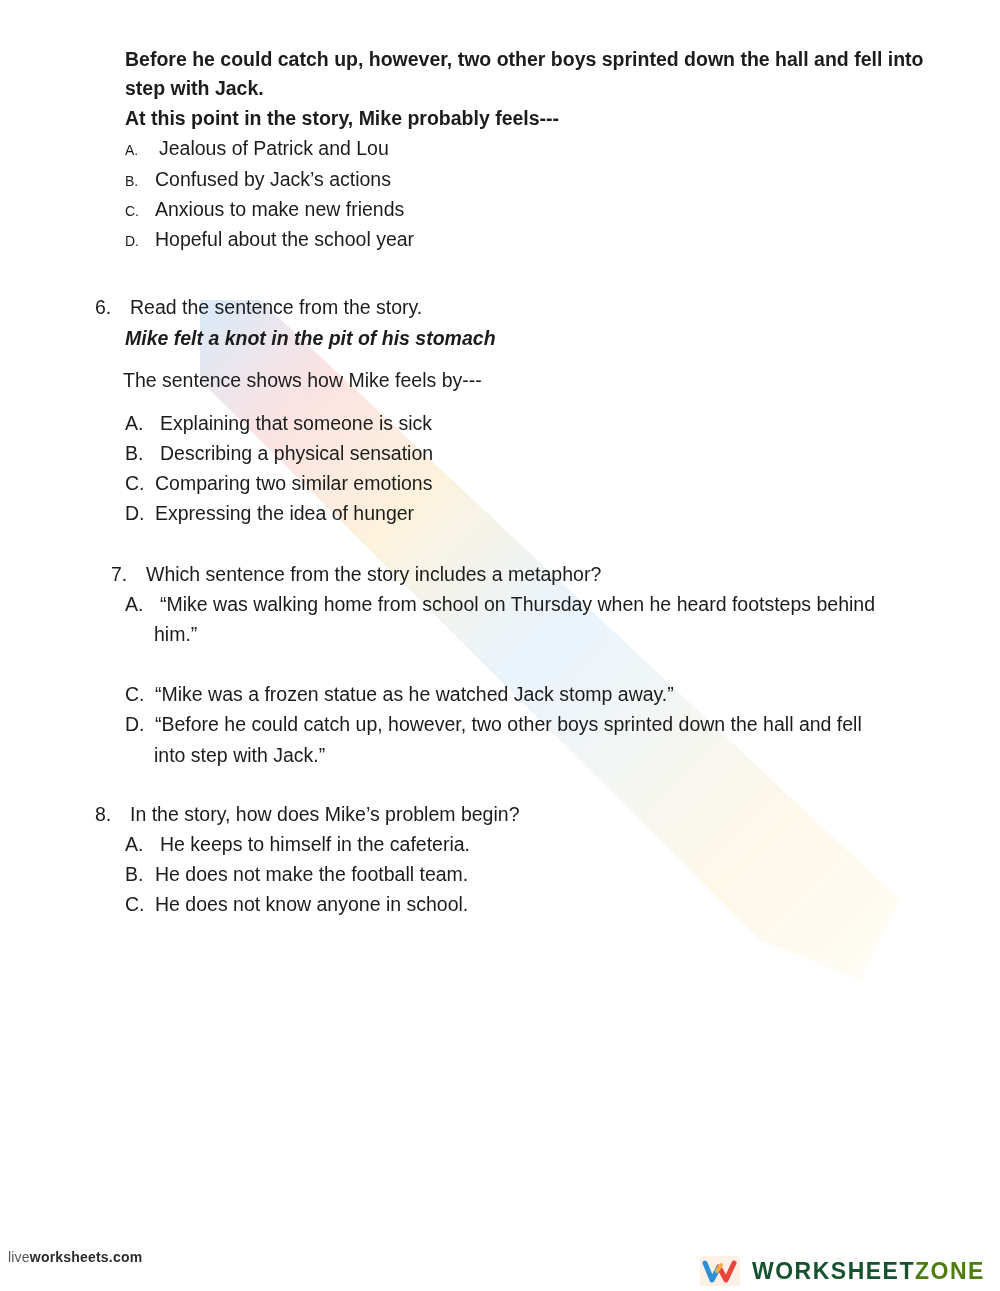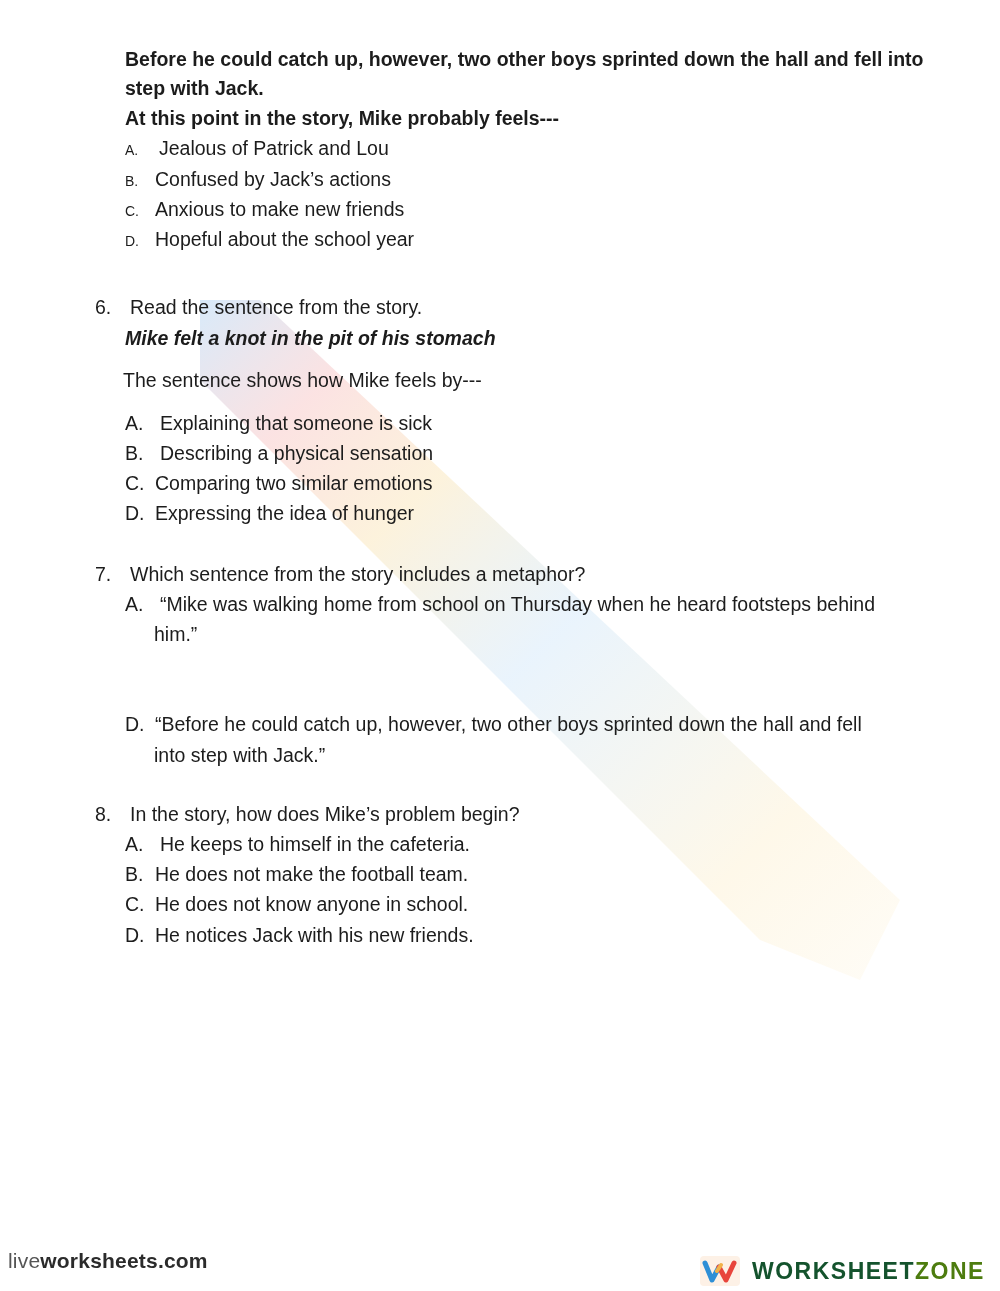--- a/index.html
+++ b/index.html
@@ -12,21 +12,21 @@
       pointer-events:none; z-index:0;
     }
     .page { position:absolute; left:0; top:0; width:1000px; height:1291px; z-index:1; }
     .line { position:absolute; font-size:19.5px; line-height:30px; white-space:nowrap; }
     .bold { font-weight:bold; }
     .bi { font-weight:bold; font-style:italic; }
     .small-letter { font-size:14px; display:inline-block; width:30px; }
     .letter { display:inline-block; width:30px; }
     .num { display:inline-block; width:35px; }
     .footer-left {
-      position:absolute; left:8px; top:1249px; font-size:21px; color:#333; letter-spacing:0.2px;
+      position:absolute; left:8px; top:1249px; font-size:14px; color:#333; letter-spacing:0.2px;
     }
     .footer-left .b { font-weight:bold; color:#2b2b2b; }
     .footer-left .l { color:#555; }
     .footer-right {
       position:absolute; left:700px; top:1256px; display:flex; align-items:center; gap:12px;
     }
     .wz-word { font-size:23px; font-weight:bold; letter-spacing:1.5px; }
     .wz-blue { color:#14532d; }
     .wz-orange { color:#4d7c0f; }
   </style>
@@ -78,46 +78,46 @@
   <div class="line" style="left:125px;top:438px;">
     <span class="letter" style="width:35px">B.</span><span>Describing a physical sensation</span>
   </div>
   <div class="line" style="left:125px;top:468px;">
     <span class="letter">C.</span><span>Comparing two similar emotions</span>
   </div>
   <div class="line" style="left:125px;top:498px;">
     <span class="letter">D.</span><span>Expressing the idea of hunger</span>
   </div>
 
-  <div class="line" style="left:95px;top:559px;">
+  <div class="line" style="left:111px;top:559px;">
     <span class="num">7.</span><span>Which sentence from the story includes a metaphor?</span>
   </div>
   <div class="line" style="left:125px;top:589px;">
     <span class="letter" style="width:35px">A.</span><span>“Mike was walking home from school on Thursday when he heard footsteps behind</span>
   </div>
   <div class="line" style="left:154px;top:619px;">him.”</div>
+  <div class="line" style="left:125px;top:679px;">
+    <span class="letter">C.</span><span>“Mike was a frozen statue as he watched Jack stomp away.”</span>
+  </div>
   <div class="line" style="left:125px;top:709px;">
     <span class="letter">D.</span><span>“Before he could catch up, however, two other boys sprinted down the hall and fell</span>
   </div>
   <div class="line" style="left:154px;top:740px;">into step with Jack.”</div>
 
   <div class="line" style="left:95px;top:799px;">
     <span class="num">8.</span><span>In the story, how does Mike’s problem begin?</span>
   </div>
   <div class="line" style="left:125px;top:829px;">
     <span class="letter" style="width:35px">A.</span><span>He keeps to himself in the cafeteria.</span>
   </div>
   <div class="line" style="left:125px;top:859px;">
     <span class="letter">B.</span><span>He does not make the football team.</span>
   </div>
   <div class="line" style="left:125px;top:889px;">
     <span class="letter">C.</span><span>He does not know anyone in school.</span>
-  </div>
-  <div class="line" style="left:125px;top:920px;">
-    <span class="letter">D.</span><span>He notices Jack with his new friends.</span>
   </div>
 
 
 
   <div class="footer-left">
     <span class="l">live</span><span class="b">worksheets</span><span class="b">.com</span>
   </div>
 
   <div class="footer-right">
     <svg width="40" height="30" viewBox="0 0 40 30">

